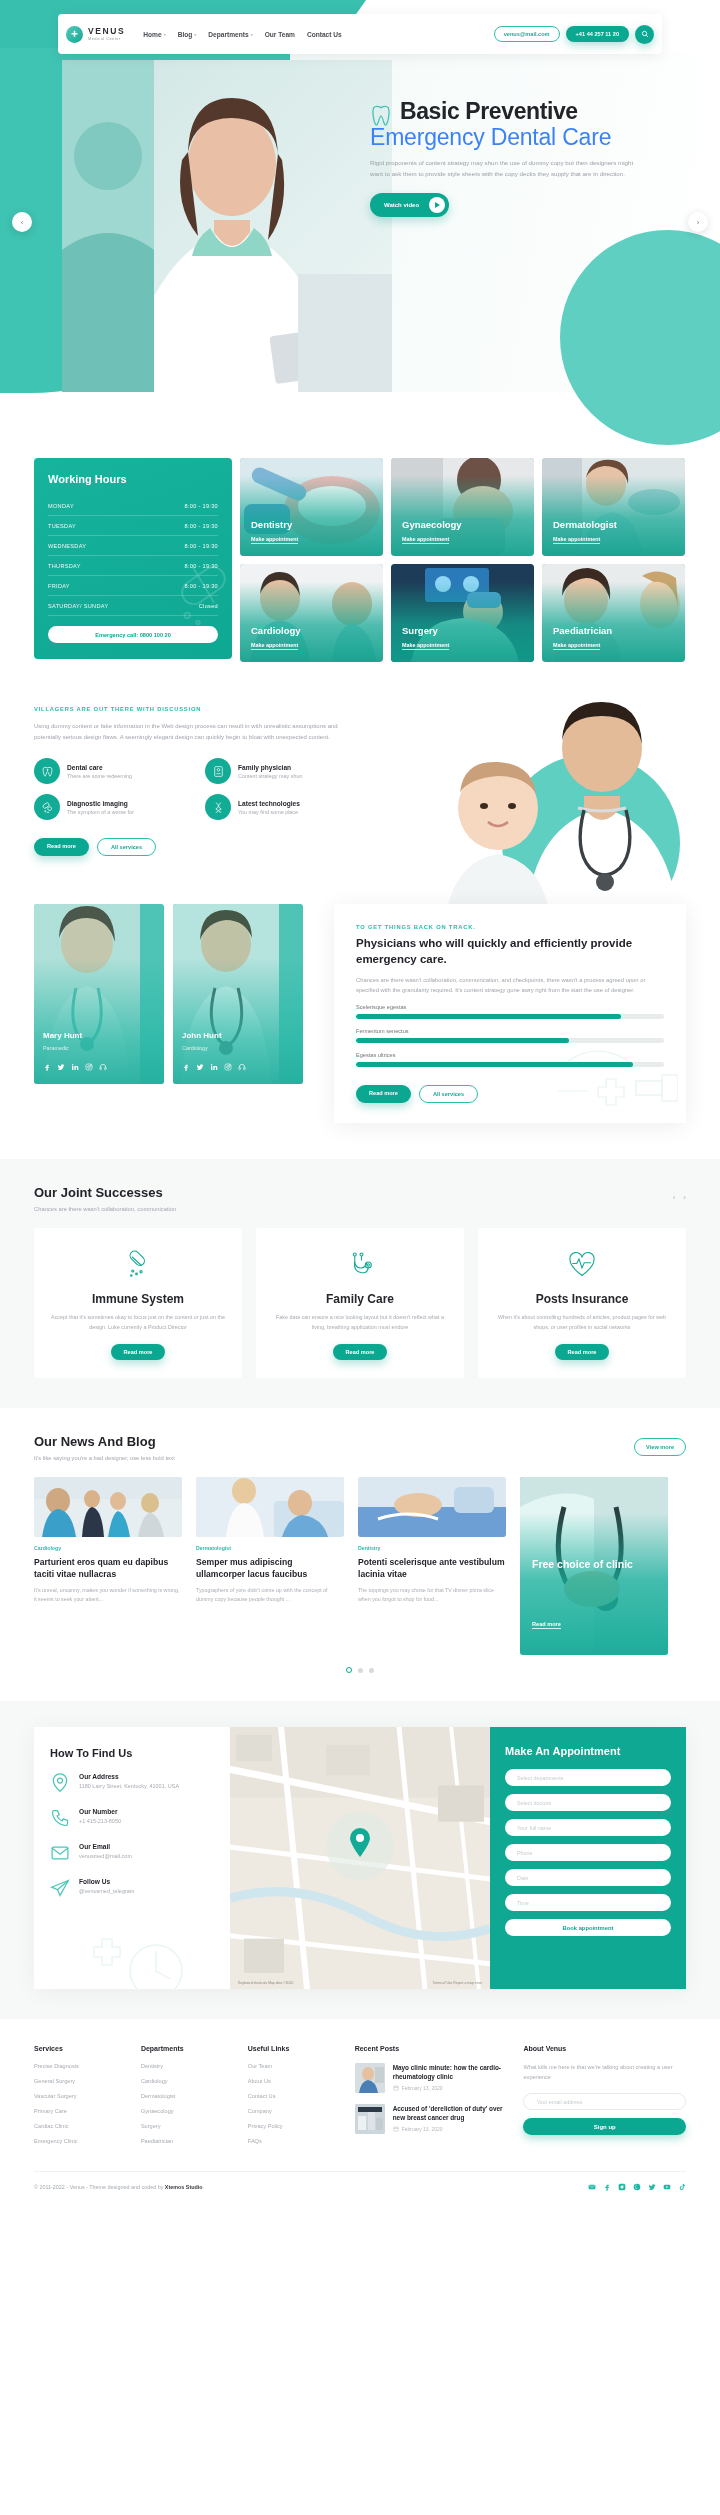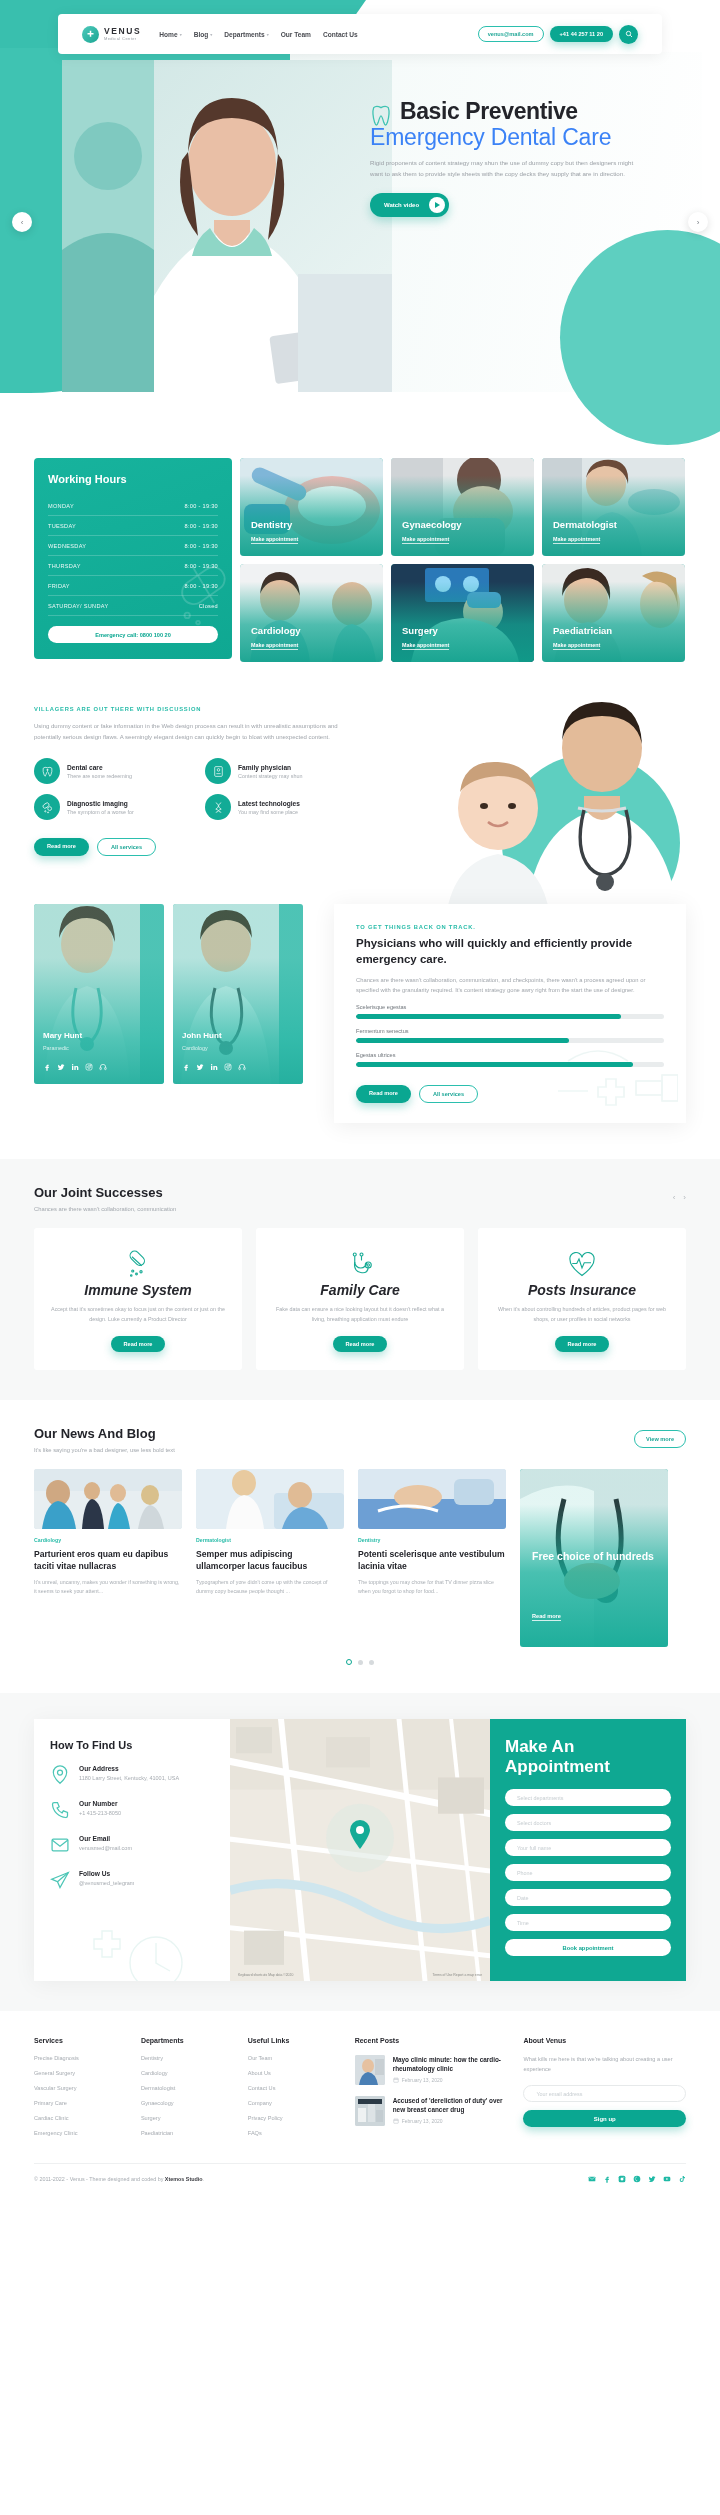--- a/index.html
+++ b/index.html
@@ -31,21 +31,21 @@
     position:absolute; left:18px; top:52px; width:684px; height:340px;
     background:linear-gradient(100deg,#e9f6f5 0%,#f4faf9 40%,#ffffff 100%);
     border-radius:0 0 0 0;
   }
 
   
   .navbar {
     position:absolute; left:58px; top:14px; width:604px; height:40px;
     background:#ffffff; border-radius:4px;
     box-shadow:0 2px 14px rgba(0,0,0,.07);
-    display:flex; align-items:center; padding:0 24px; z-index:20;
+    display:flex; align-items:center; padding:0 8px; z-index:20;
   }
   .brand { display:flex; align-items:center; gap:5px; margin-right:18px;}
   .brand-mark {
     width:17px; height:17px; border-radius:50%;
     background:linear-gradient(135deg,#4fc9bb,#1aa693);
     display:flex; align-items:center; justify-content:center;
   }
   .brand-mark svg { width:9px; height:9px; }
   .brand-txt .bt1 { font-size:8.5px; font-weight:bold; letter-spacing:1.6px; color:#2f3035; line-height:9px;}
   .brand-txt .bt2 { font-size:4px; color:#9aa0a6; letter-spacing:.4px; line-height:6px;}
@@ -177,21 +177,21 @@
   
   .succ { background:#f7f8f8; padding:26px 0 30px; position:relative;}
   .succ-inner { width:652px; margin:0 auto; position:relative;}
   .sec-h { font-size:13px; font-weight:bold; color:#23242a;}
   .sec-sub { font-size:5.8px; color:#a2a7ad; margin-top:6px;}
   .succ-nav { position:absolute; right:0; top:8px; display:flex; gap:8px; color:#b3b8bd; font-size:8px;}
   .succ-cards { display:flex; gap:14px; margin-top:16px;}
   .succ-card { flex:1; background:#fff; border-radius:3px; padding:20px 16px 18px; text-align:center;}
   .succ-card .ic { height:34px; display:flex; align-items:center; justify-content:center;}
   .succ-card .ic svg { width:30px; height:30px;}
-  .succ-t { font-size:14px; font-weight:bold; color:#26272d; font-style:italic;}
+  .succ-t { font-size:12px; font-weight:bold; color:#26272d; margin-top:10px;}
   .succ-p { font-size:5.4px; color:#a6abb1; line-height:9.5px; margin-top:7px;}
   .succ-btn { display:inline-block; margin-top:12px; background:#0aa791; color:#fff;
     border-radius:20px; padding:5px 13px; font-size:5.6px; font-weight:bold;
     box-shadow:0 4px 9px rgba(10,167,145,.3);}
 
   
   .blog { padding:26px 0 28px; }
   .blog-inner { width:652px; margin:0 auto; position:relative;}
   .view-more { position:absolute; right:0; top:4px; border:1px solid #2bbfae; color:#1ba696;
     border-radius:20px; padding:5px 11px; font-size:5.6px; font-weight:bold;}
@@ -221,21 +221,21 @@
   .ci .ic svg { width:20px;height:20px;}
   .ci .t { font-size:6.6px;font-weight:bold;color:#26272d;}
   .ci .v { font-size:5.5px;color:#a6abb1; margin-top:3px;}
   .find-deco { position:absolute; left:30px; bottom:-18px; width:130px;height:80px; opacity:.35;}
   .map { flex:1; position:relative; background:#eae7e0; overflow:hidden;}
   .map-pin { position:absolute; left:50%; top:44%; transform:translate(-50%,-50%);
     width:24px;height:30px;}
   .map-cred { position:absolute; left:8px; bottom:4px; font-size:3.4px; color:#8a8a86;}
   .map-cred2 { position:absolute; right:8px; bottom:4px; font-size:3.4px; color:#8a8a86;}
   .appt { width:196px; background:#0fa892; padding:18px 15px 16px; color:#fff;}
-  .appt h3 { font-size:17px; font-weight:bold; margin-bottom:12px;}
+  .appt h3 { font-size:11px; font-weight:bold; margin-bottom:12px;}
   .fld { background:#fff; border-radius:20px; height:17px; display:flex; align-items:center;
     padding:0 12px; margin-bottom:8px; font-size:5.4px; color:#c7cdd1;}
   .appt-btn { background:#fff; color:#0fa892; border-radius:20px; height:17px;
     display:flex;align-items:center;justify-content:center; font-size:5.8px; font-weight:bold; margin-top:3px;}
 
   
   .footer { background:#fff; padding:26px 0 0; }
   .f-inner { width:652px; margin:0 auto; display:flex; gap:14px;}
   .f-col { width:96px; }
   .f-col h4 { font-size:7px; font-weight:bold; color:#26272d; margin-bottom:11px;}
@@ -789,21 +789,21 @@
         </div>
         <div class="promo">
           <svg viewBox="0 0 148 178" width="148" height="178" preserveAspectRatio="none">
             <rect width="148" height="178" fill="#e4eced"></rect>
             <path d="M0 178 L0 30 Q40 8 74 22 L74 178Z" fill="#ffffff"></path>
             <path d="M44 30 q-14 52 6 82 q16 22 36 4 q24 -26 10 -86" stroke="#2b3034" stroke-width="5" fill="none"></path>
             <circle cx="86" cy="122" r="12" fill="#3a4146"></circle>
             <ellipse cx="72" cy="112" rx="28" ry="18" fill="#e3c2a1"></ellipse>
           </svg>
           <div class="ov"></div>
-          <div class="pt">Free choice of hundreds</div>
+          <div class="pt">Free choice of clinic</div>
           <div class="pr">Read more</div>
         </div>
       </div>
       <div class="dots">
         <div class="dot on"></div>
         <div class="dot"></div>
         <div class="dot"></div>
       </div>
     </div>
   </div>

